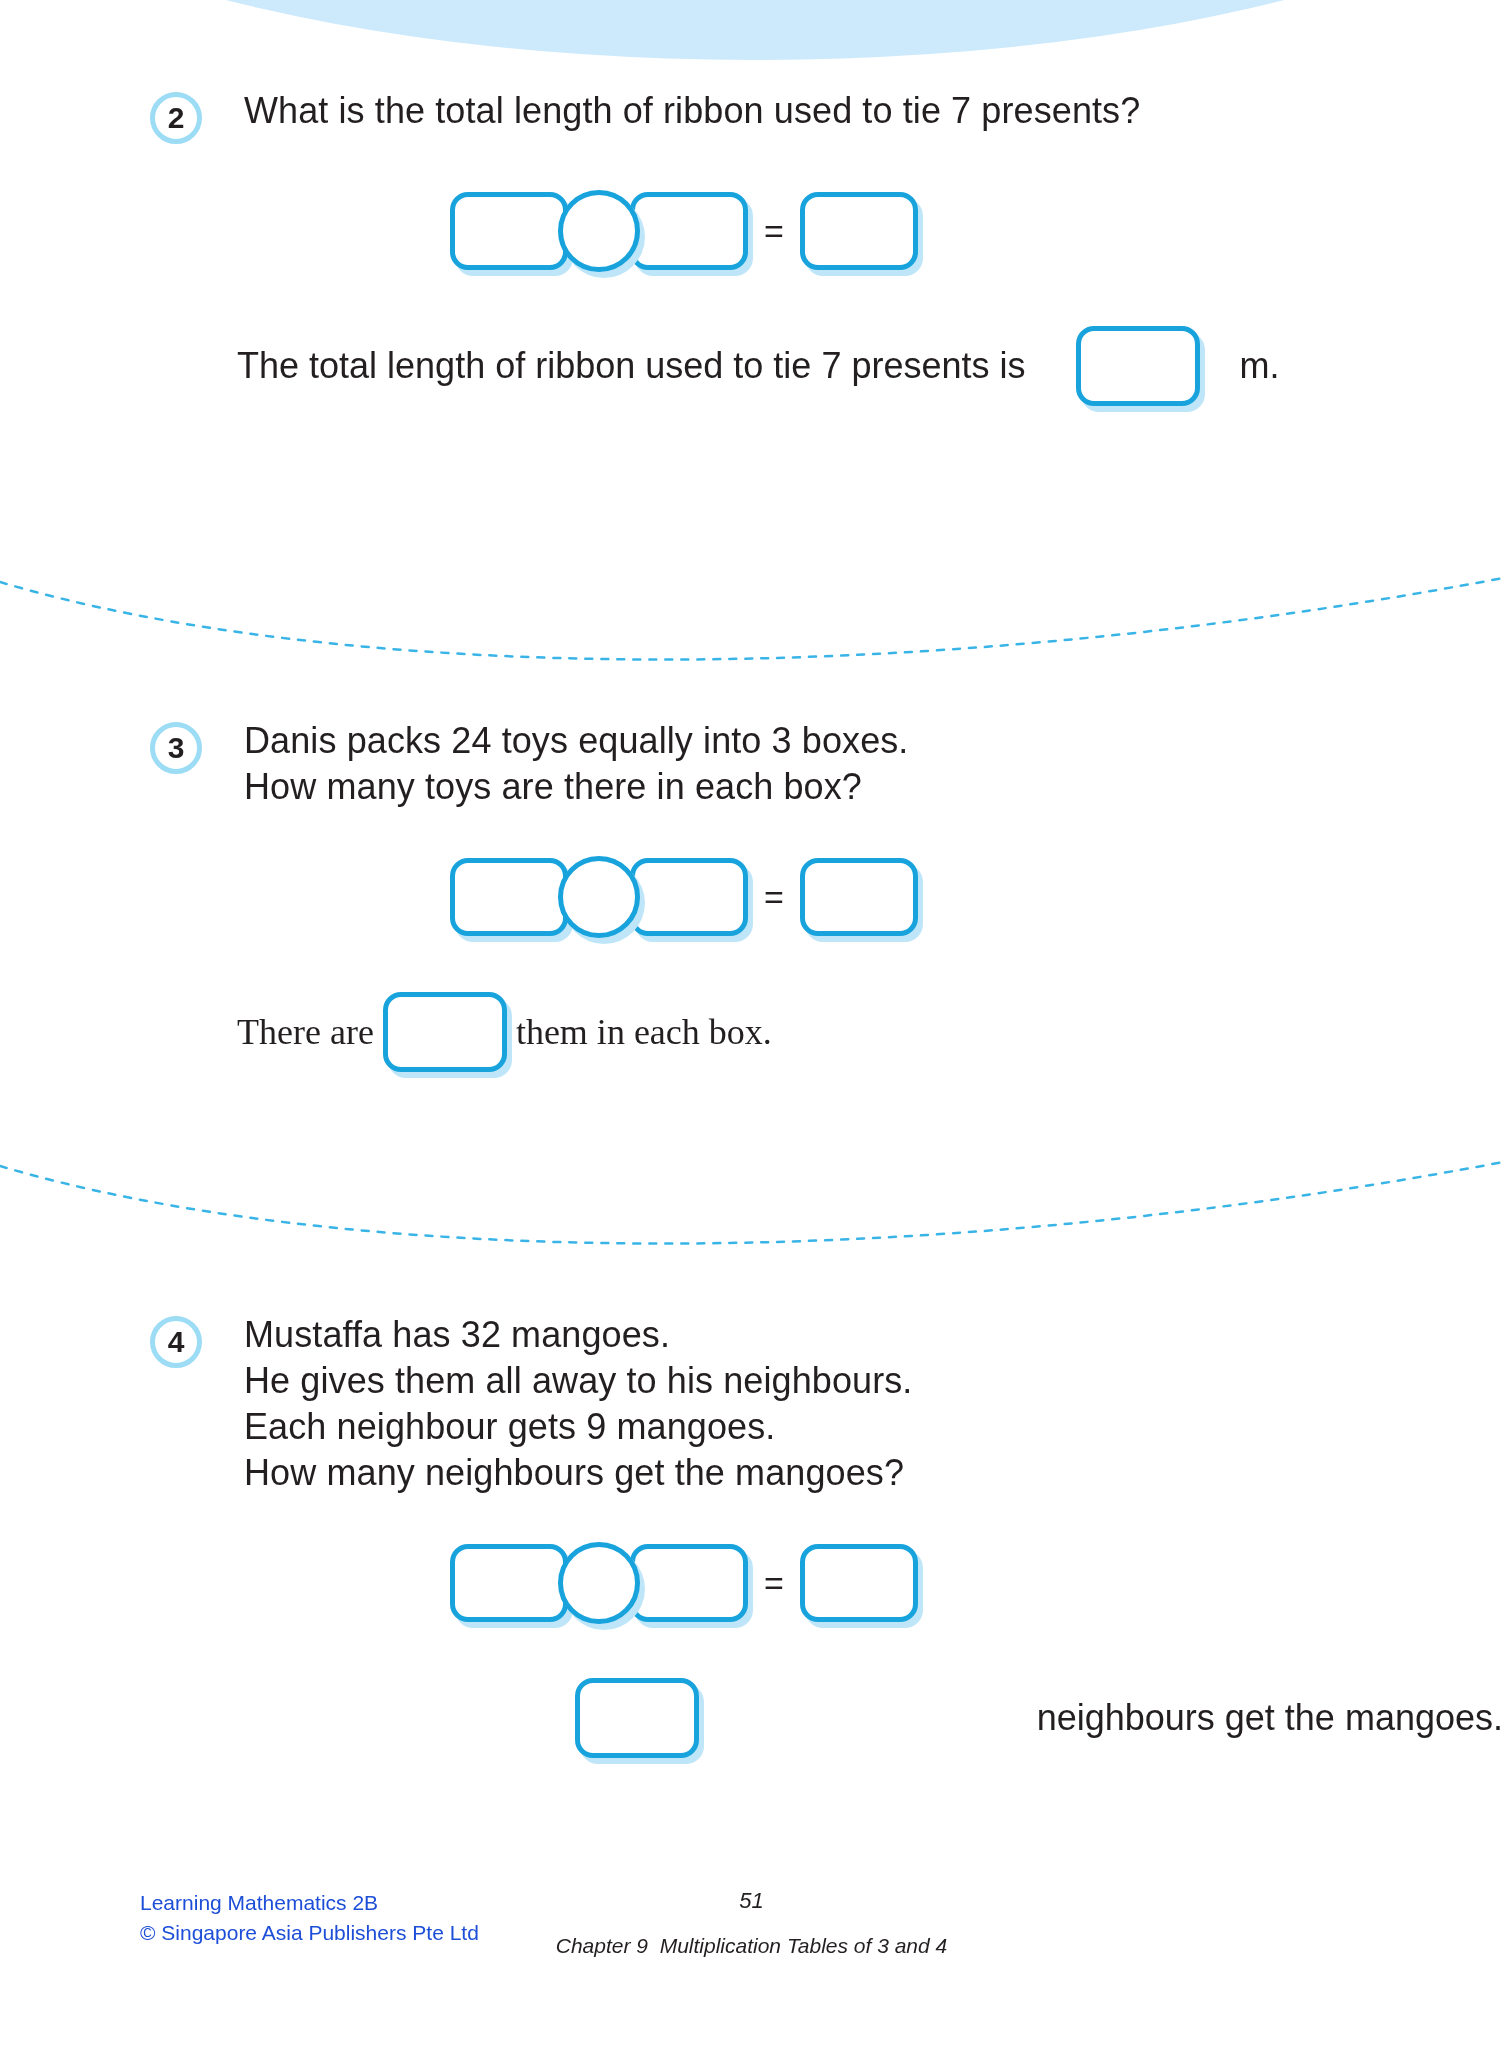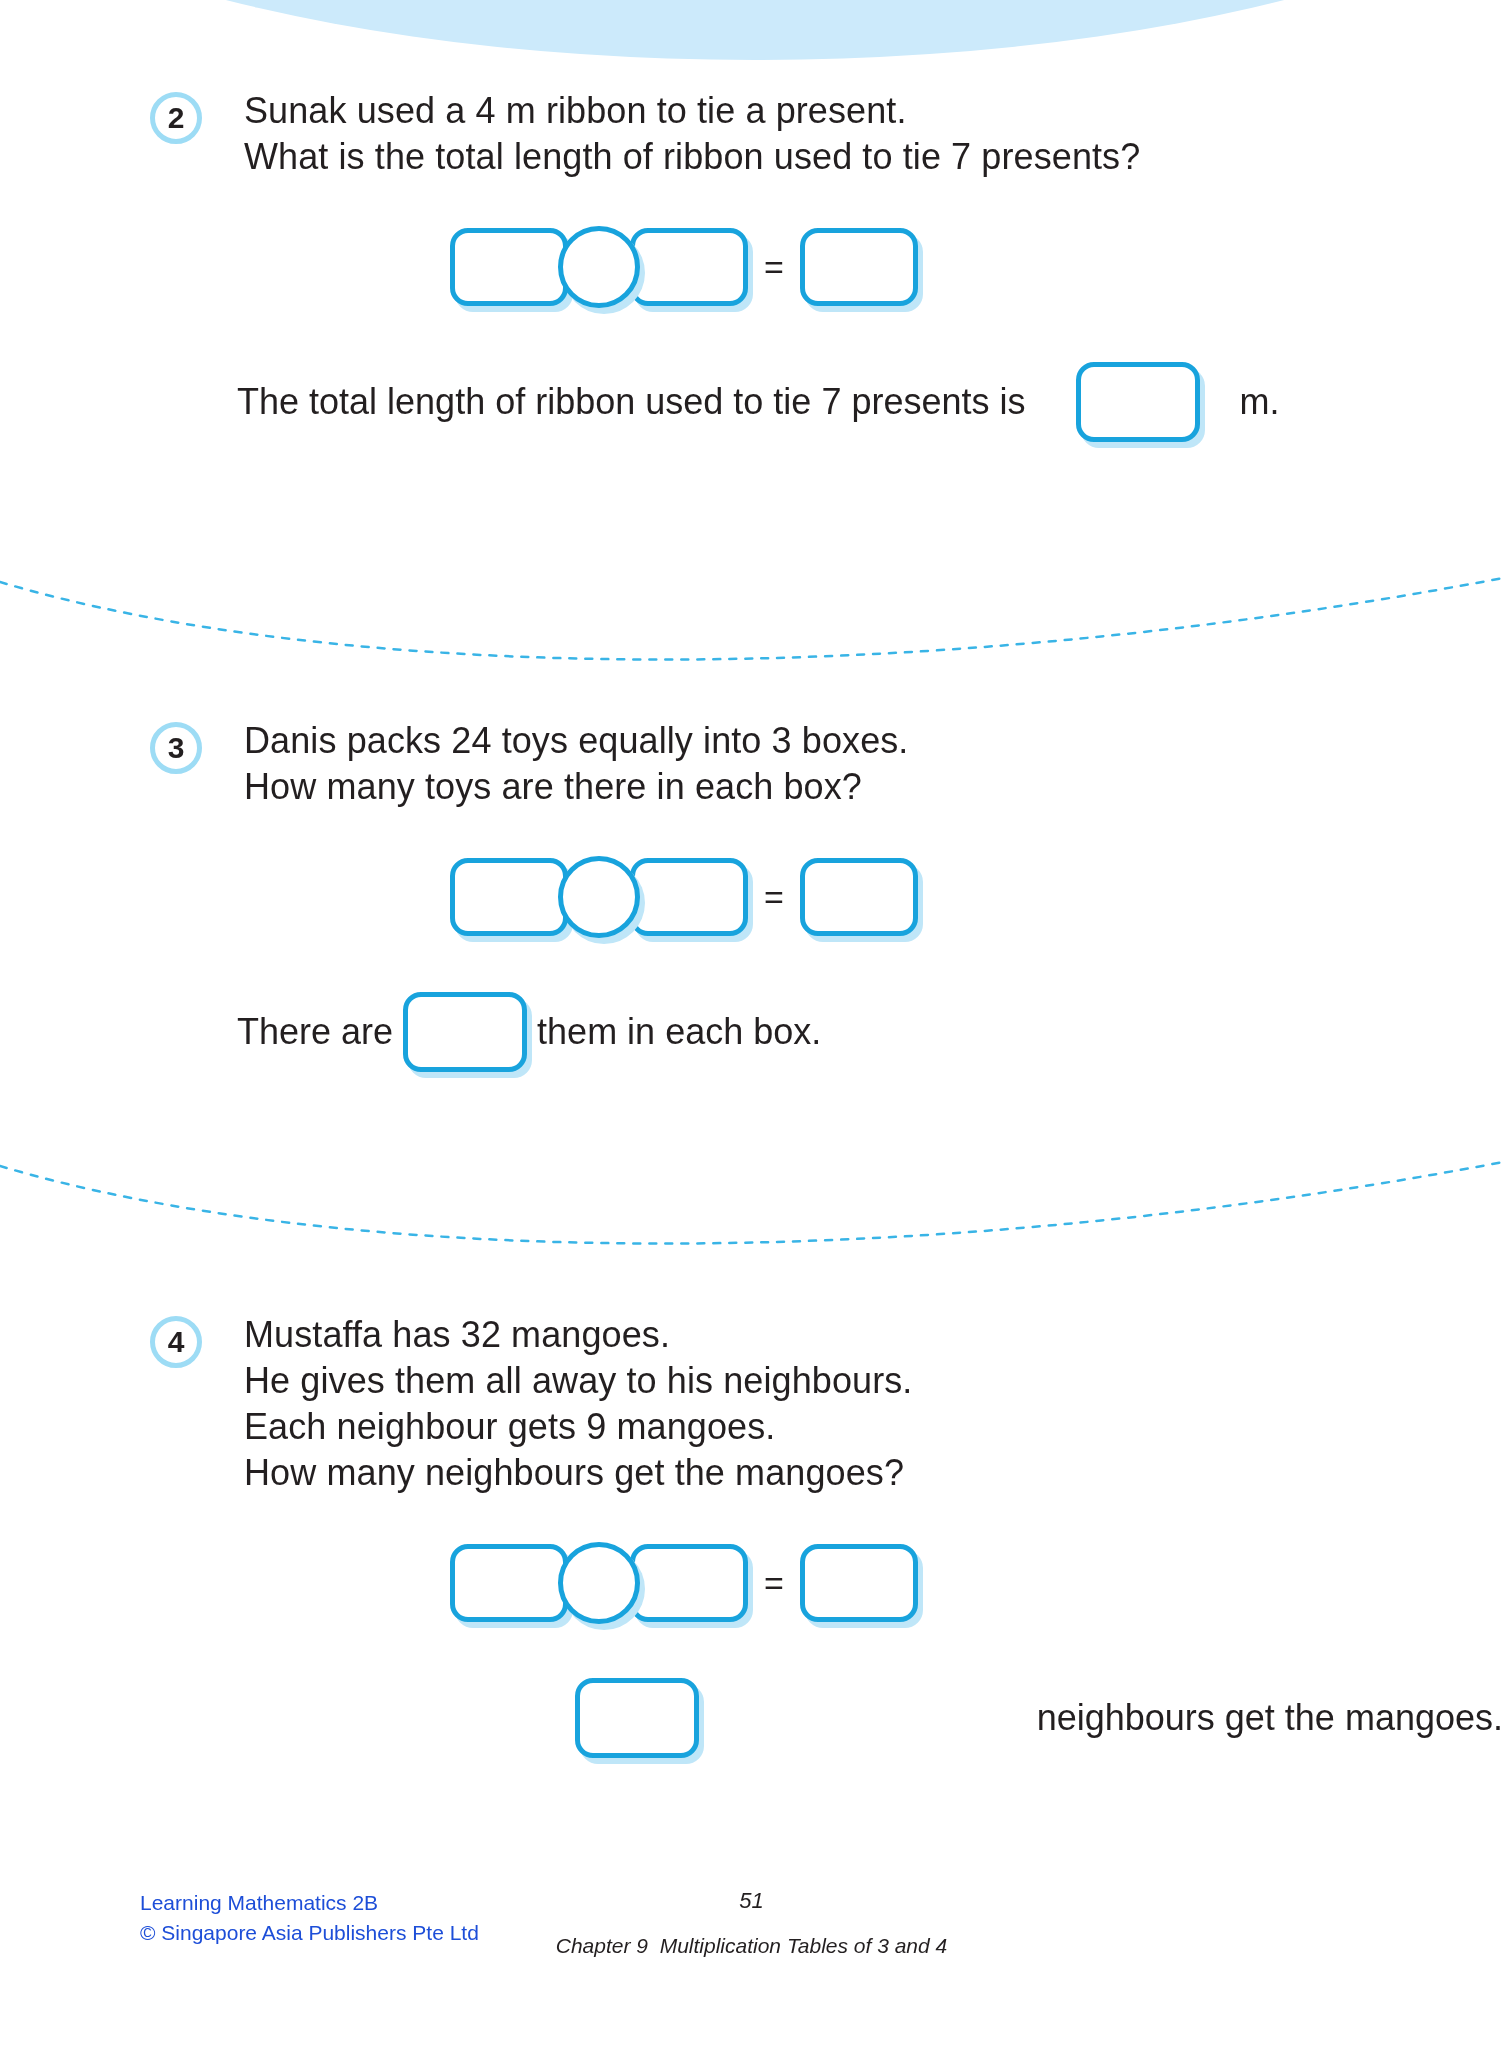--- a/index.html
+++ b/index.html
@@ -184,21 +184,20 @@
 <body>
 
 <div class="top-arc"></div>
 
 <div class="page">
 
   <div class="problem" style="top:88px;">
     <div class="q-head">
       <div class="q-num">2</div>
       <div class="q-text">
-        <div class="line">Sunak used a 4 m ribbon to tie a present.</div>
         <div class="line">What is the total length of ribbon used to tie 7 presents?</div>
       </div>
     </div>
 
     <div class="eq-row">
       <div class="ansbox"></div>
       <div class="opcircle"></div>
       <div class="ansbox"></div>
       <span class="eq-sign">=</span>
       <div class="ansbox"></div>
@@ -225,21 +224,21 @@
     </div>
 
     <div class="eq-row">
       <div class="ansbox"></div>
       <div class="opcircle"></div>
       <div class="ansbox"></div>
       <span class="eq-sign">=</span>
       <div class="ansbox"></div>
     </div>
 
-    <div class="ans-sentence" style="margin-left:237px;">
+    <div class="ans-sentence" style="margin-left:237px;font-family:Liberation Serif, serif;">
       <span class="seg">There are </span>
       <span class="inline-box"></span>
       <span class="seg"> them in each box.</span>
     </div>
   </div>
 
   <svg class="divider" style="top:1146px;" viewBox="0 0 1503 120" preserveAspectRatio="none">
     <path d="M0,20 C330,118 900,130 1503,16" fill="none" stroke="#39b4e6" stroke-width="2.5" stroke-dasharray="7 9" stroke-linecap="round"></path>
   </svg>
 

